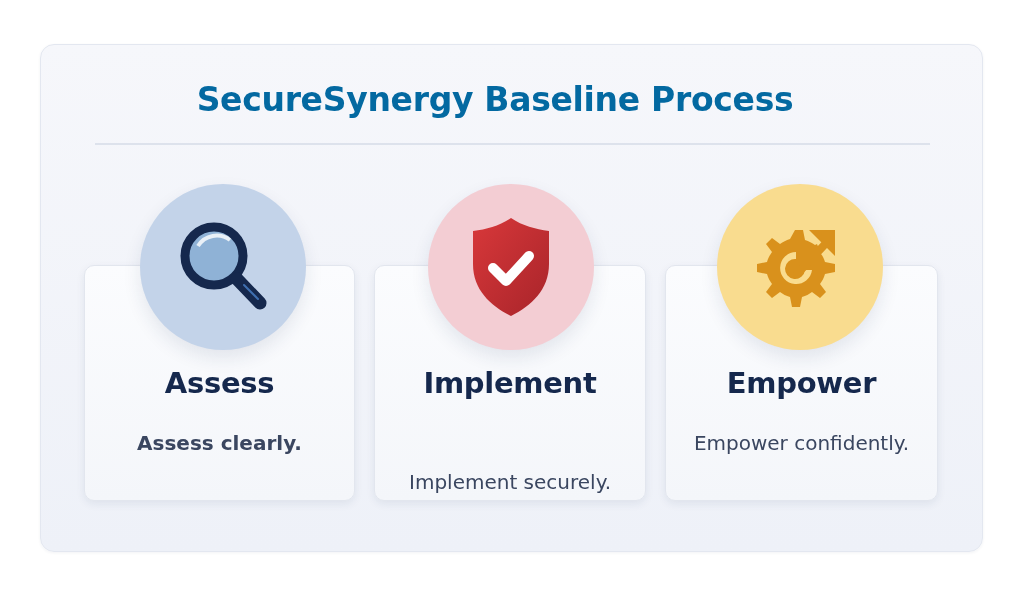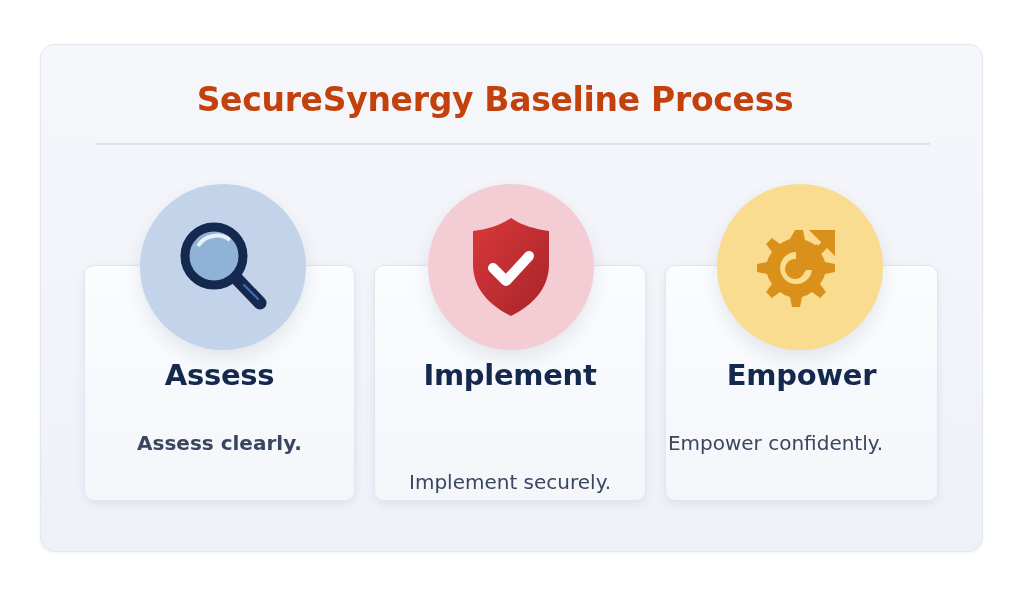--- a/index.html
+++ b/index.html
@@ -8,39 +8,39 @@
   .panel {
     position: absolute; left: 40px; top: 44px; width: 943px; height: 508px;
     border-radius: 14px;
     background: linear-gradient(180deg, #f6f7fb 0%, #eef1f8 100%);
     border: 1px solid #e3e7f0;
     box-shadow: 0 1px 3px rgba(30,50,90,0.06);
   }
   .title {
     position: absolute; left: 0; top: 80px; width: 990px; text-align: center;
     font-family: "DejaVu Sans", sans-serif; font-weight: bold; font-size: 33px;
-    color: #c2410c; letter-spacing: -0.3px;
+    color: #0369a1; letter-spacing: -0.3px;
   }
   .divider {
     position: absolute; left: 95px; top: 143px; width: 835px; height: 2px;
     background: #dde2ec;
   }
   .card {
     position: absolute; top: 265px; height: 236px;
     background: linear-gradient(180deg, #fbfcfe 0%, #f4f6fa 100%);
     border: 1px solid #e2e6ee; border-radius: 10px;
     box-shadow: 0 3px 8px rgba(30,50,90,0.08);
   }
   .circle {
     position: absolute; top: 184px; width: 166px; height: 166px; border-radius: 50%;
     display: flex; align-items: center; justify-content: center;
     box-shadow: 0 8px 18px rgba(30,50,90,0.10);
   }
   .card-title {
-    position: absolute; top: 358px; text-align: center;
+    position: absolute; top: 366px; text-align: center;
     font-family: "DejaVu Sans", sans-serif; font-weight: bold; font-size: 29px;
     color: #15284d; letter-spacing: -0.3px;
   }
   .card-desc {
     position: absolute; top: 431px; text-align: center;
     font-family: "DejaVu Sans", sans-serif; font-size: 20px; color: #3a4660;
   }
 </style>
 </head>
 <body>
@@ -83,13 +83,13 @@
 <div class="circle" style="left:717px; background:#f9dc8f;">
   <svg width="110" height="110" viewBox="0 0 110 110">
     <g fill="#d9911c">
       <path d="M50 18 L58 18 L60 28 C64 29 67 31 70 33 L72 32 L76 42 C78 44 79 47 80 50 L90 52 L90 60 L80 62 C79 66 77 69 75 72 L81 80 L75 86 L67 80 C64 82 61 84 57 85 L55 95 L47 95 L45 85 C41 84 38 82 35 80 L27 86 L21 80 L27 72 C25 69 23 66 22 62 L12 60 L12 52 L22 50 C23 46 25 43 27 40 L21 32 L27 26 L35 32 C38 30 41 28 45 27 Z M51 40 A16 16 0 1 0 67 58 L60 58 A10 10 0 1 1 51 47 Z"></path>
       <line x1="52" y1="62" x2="84" y2="28" stroke="#d9911c" stroke-width="8" stroke-linecap="round"></line>
       <polygon points="90,18 90,44 64,18"></polygon>
     </g>
   </svg>
 </div>
 <div class="card-title" style="left:665px; width:273px;">Empower</div>
-<div class="card-desc" style="left:639px; width:273px;">Empower confidently.</div>
+<div class="card-desc" style="left:665px; width:273px;">Empower confidently.</div>
 
 </body></html>

